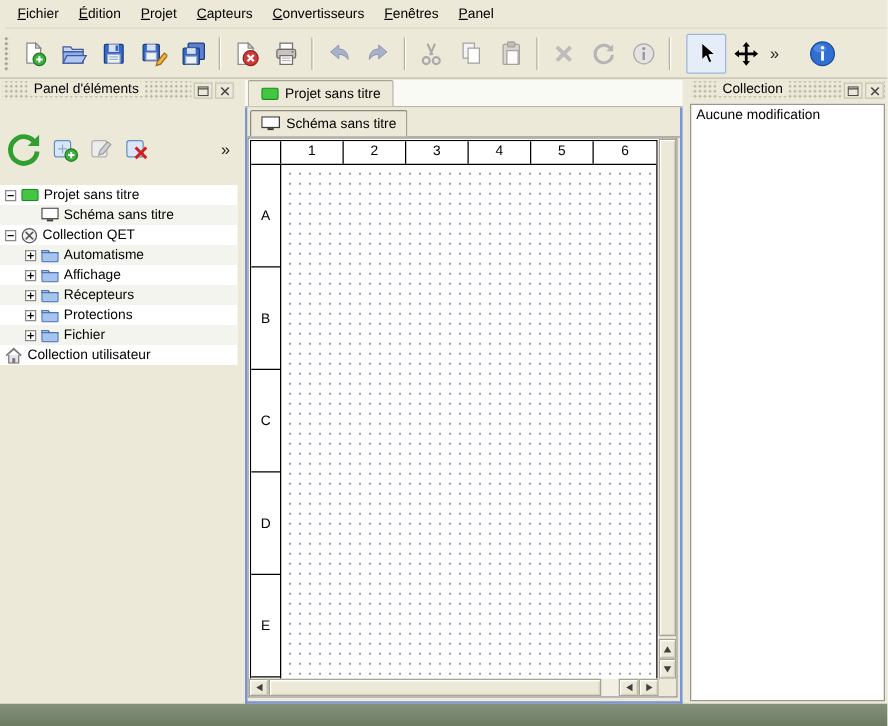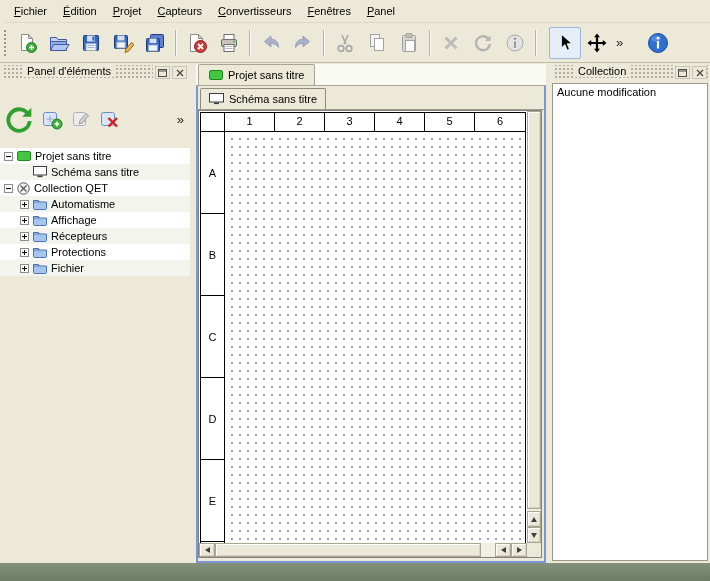--- a/index.html
+++ b/index.html
@@ -355,20 +355,28 @@
           <span class="tlabel">Protections</span>
         </div>
         <div class="tree-row lvl1">
           <span class="exp plus"></span>
           <svg class="ticon" width="14" height="12" viewBox="0 0 14 12">
               <path d="M0.5 2.5h5l1 1.5h7v6.5a1 1 0 0 1-1 1h-11a1 1 0 0 1-1-1z" fill="#a7c4ee" stroke="#4d74b4"></path>
               <path d="M0.5 2.5h5l1 1.5h-6z" fill="#c9dcf6" stroke="#4d74b4"></path>
             </svg>
           <span class="tlabel">Fichier</span>
         </div>
+        <div class="tree-row lvl0">
+          <svg class="ticon" width="14" height="13" viewBox="0 0 14 13">
+              <path d="M1 6.5L7 1l6 5.5" fill="none" stroke="#7a7a7a" stroke-width="1.4"></path>
+              <path d="M3 6v6.5h8V6" fill="#e6e2ee" stroke="#7a7a7a"></path>
+              <rect x="5.8" y="8.5" width="2.4" height="4" fill="#7a7a7a"></rect>
+            </svg>
+          <span class="tlabel">Collection utilisateur</span>
+        </div>
       </div>
     </div>
 
     <div class="center">
       <div class="project-tabbar">
         <div class="tab">
           <svg width="14" height="10" viewBox="0 0 14 10">
               <rect x="0.5" y="0.5" width="13" height="9" rx="1.5" fill="#44c544" stroke="#1e8a1e"></rect>
             </svg>
           <span>Projet sans titre</span>

